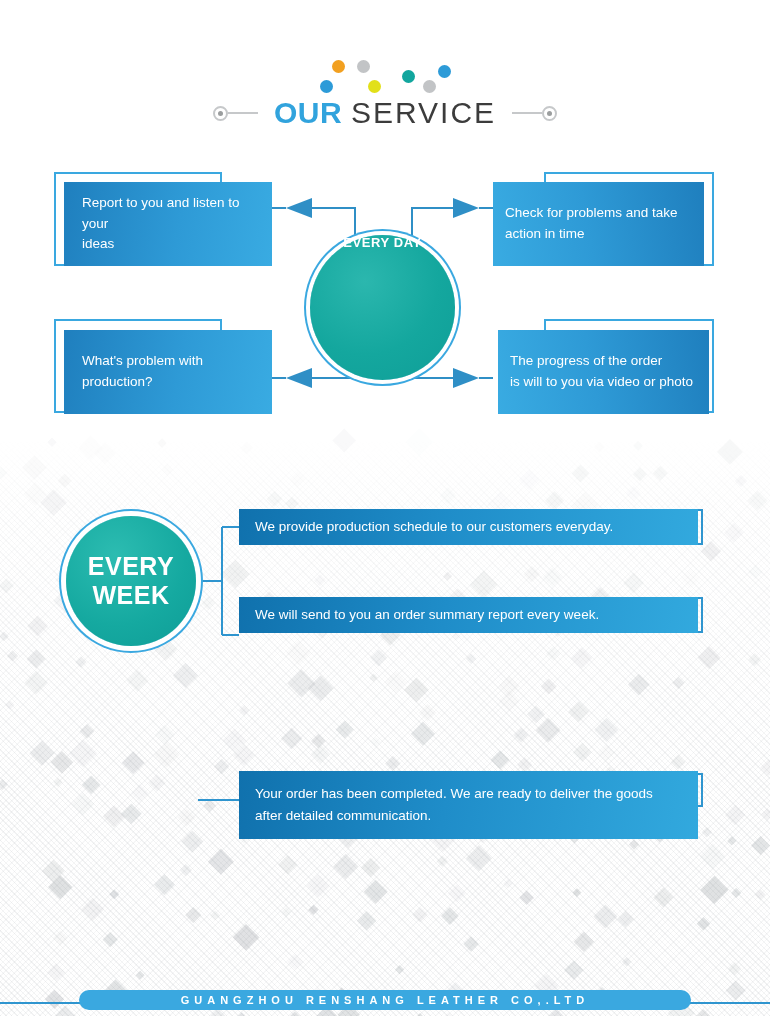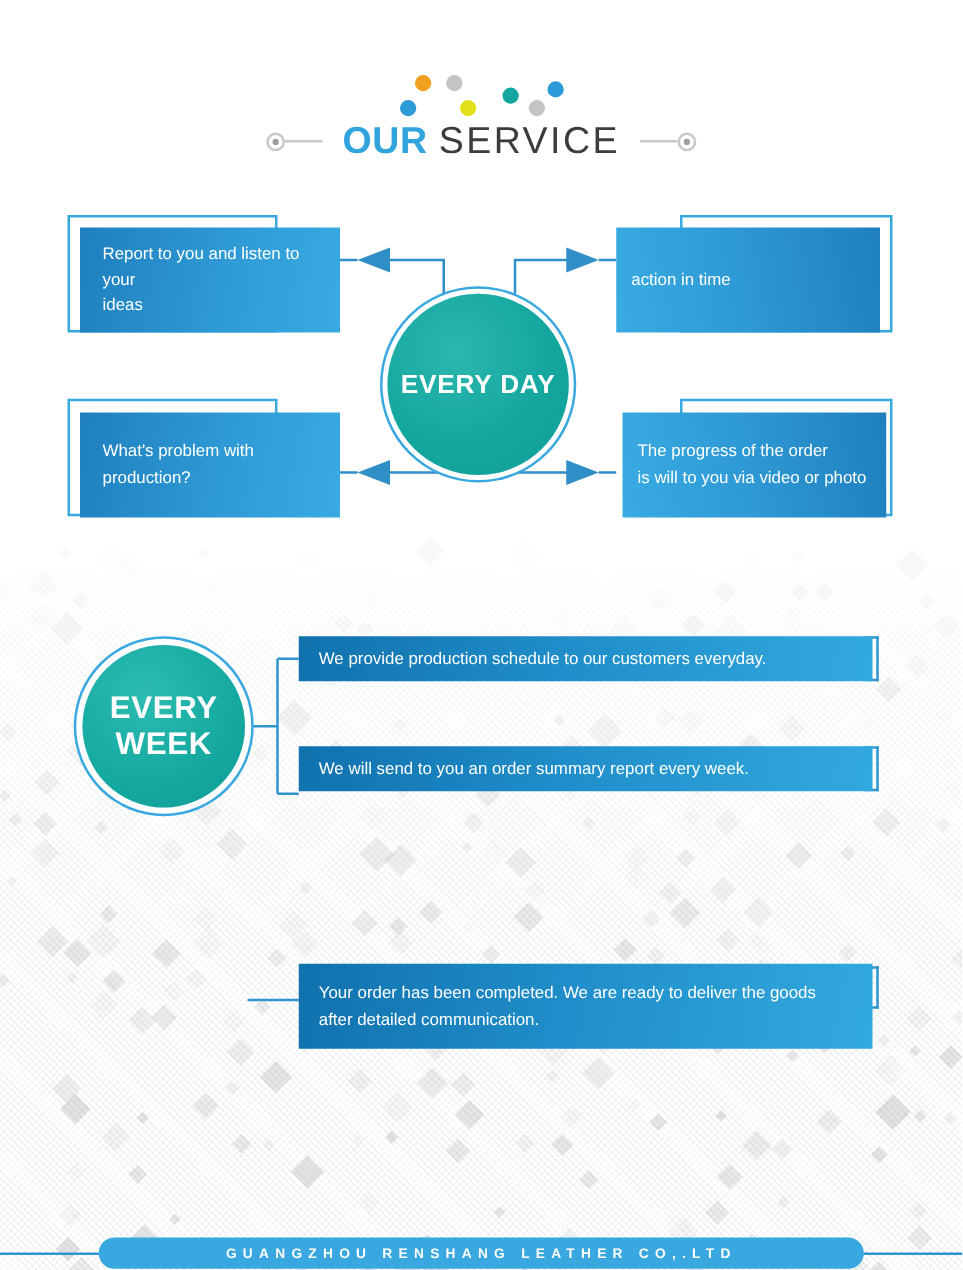--- a/index.html
+++ b/index.html
@@ -59,22 +59,22 @@
   .ebox.left{background:linear-gradient(100deg,#1f7fbe 0%,#2e9ad6 55%,#39abe2 100%);padding:0 8px 0 18px;}
   .ebox.right{background:linear-gradient(260deg,#1f7fbe 0%,#2e9ad6 55%,#39abe2 100%);padding:0 0 0 12px;}
 
   
   #conn{position:absolute;left:0;top:0;width:770px;height:270px;pointer-events:none;}
 
   #day-circle{
     position:absolute;left:310px;top:75px;width:145px;height:145px;
     border-radius:50%;
     background:radial-gradient(circle at 38% 32%, #2bb7ae 0%, #14a79e 55%, #0f9e98 100%);
-    display:flex;align-items:center;justify-content:center;
-    color:#ffffff;font-size:21px;font-weight:bold;letter-spacing:.6px;
+    display:flex;justify-content:center;
+    color:#ffffff;font-size:13px;font-weight:bold;letter-spacing:.6px;
     box-shadow:0 0 0 4px #ffffff, 0 0 0 6px #3aa8e0;
   }
 
   
   .rowsec{position:absolute;left:0;width:770px;}
   .bigcircle{
     position:absolute;border-radius:50%;
     background:radial-gradient(circle at 38% 30%, #2cbcb1 0%, #15a9a0 58%, #0f9d97 100%);
     display:flex;align-items:center;justify-content:center;text-align:center;
     color:#ffffff;font-weight:bold;font-size:25px;line-height:1.15;letter-spacing:.5px;
@@ -89,21 +89,21 @@
   .bracket{
     position:absolute;border:2px solid #2f95cf;border-left:none;box-sizing:border-box;
   }
   #treelines{position:absolute;left:0;top:0;width:770px;height:200px;pointer-events:none;}
   #finlines{position:absolute;left:0;top:0;width:770px;height:150px;pointer-events:none;}
 
   
   #footer{position:absolute;left:0;top:990px;width:770px;height:26px;}
   #footer-line{position:absolute;left:0;top:12px;width:770px;height:2px;background:#2f95cf;}
   #footer-pill{
-    position:absolute;left:79px;top:0px;width:612px;height:25px;
+    position:absolute;left:79px;top:0px;width:612px;height:20px;
     border-radius:13px;background:#3aa8e0;
     display:flex;align-items:center;justify-content:center;
     color:#ffffff;font-size:11px;letter-spacing:5px;font-weight:bold;
     white-space:nowrap;
   }
 </style>
 </head>
 <body>
 
 <div id="bg-pattern"></div>
@@ -399,20 +399,21 @@
   <div class="ebox left" style="left:64px;top:22px;width:208px;height:84px;">
     <div>
       <div>Report to you and listen to your</div>
       <div>ideas</div>
     </div>
   </div>
 
   <div class="eframe" style="left:544px;top:12px;width:170px;height:94px;"></div>
   <div class="ebox right" style="left:493px;top:22px;width:211px;height:84px;">
     <div>
+      <div>Check for problems and take</div>
       <div>action in time</div>
     </div>
   </div>
 
   <div class="eframe" style="left:54px;top:159px;width:168px;height:94px;"></div>
   <div class="ebox left" style="left:64px;top:170px;width:208px;height:84px;">
     <div>
       <div>What's problem with</div>
       <div>production?</div>
     </div>

